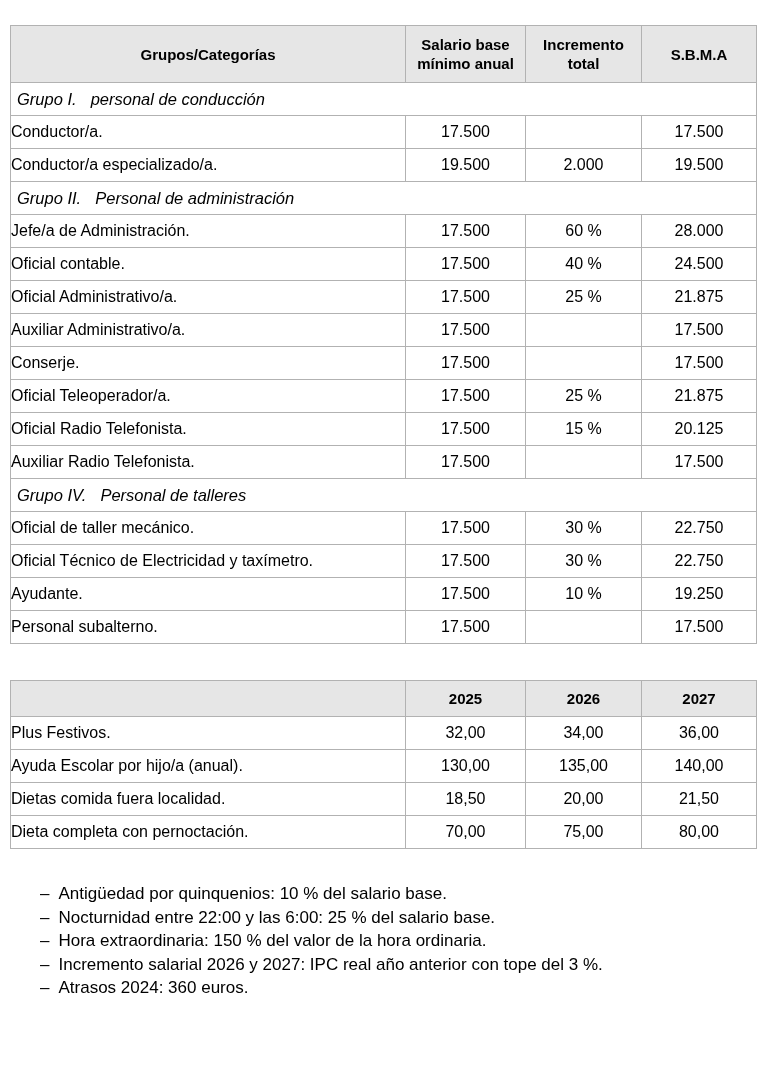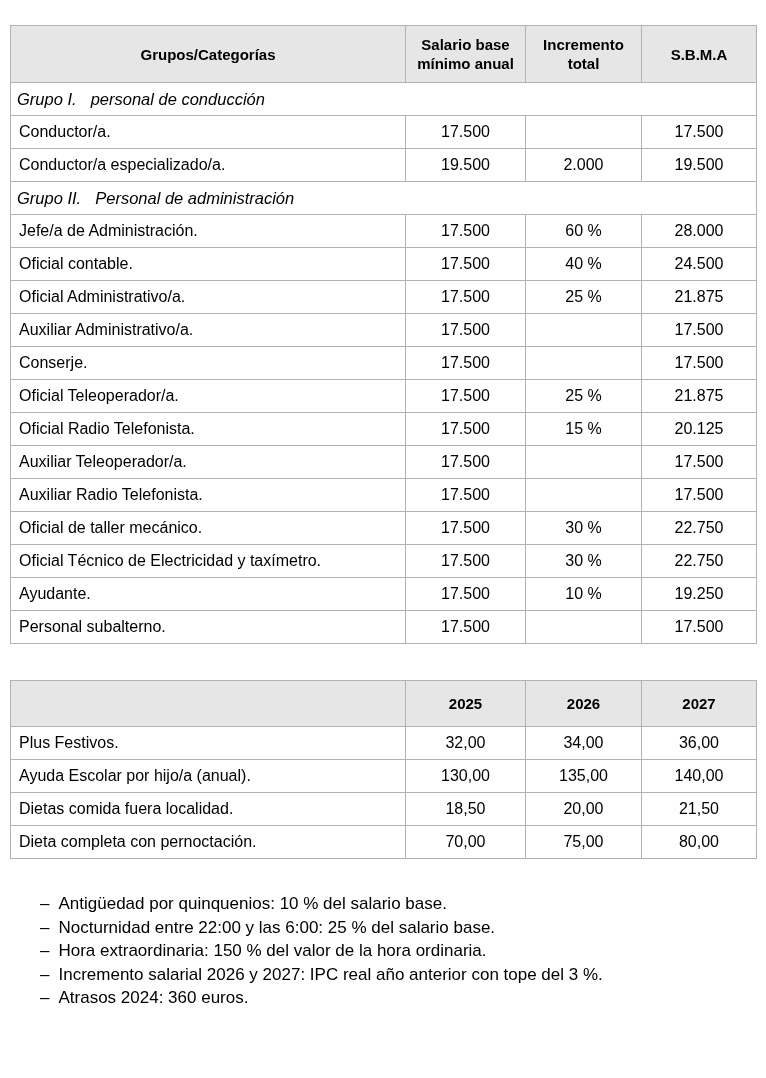--- a/index.html
+++ b/index.html
@@ -41,32 +41,32 @@
     line-height:19px;
     text-align:center;
     height:57px;
     vertical-align:middle;
   }
   td{
     font-size:16px;
     height:33px;
     vertical-align:middle;
   }
-  td.cat{text-align:left;padding-left:8px;}
+  td.cat{text-align:left;padding-left:0;}
   td.num{text-align:center;}
   td.group-title{
     font-style:italic;
     font-size:16.5px;
     text-align:left;
     height:33px;
   }
   td.group-title .group-name{margin-left:14px;}
 
   .table2{margin-top:36px;}
-  .table2 thead th{height:46px;font-size:15px;}
+  .table2 thead th{height:36px;font-size:15px;}
 
   .notes{
     margin:33px 0 0 30px;
     font-size:17px;
     line-height:23.5px;
   }
   .note-line{
     display:flex;
     align-items:baseline;
   }
@@ -154,32 +154,31 @@
         <td class="num">25 %</td>
         <td class="num">21.875</td>
       </tr>
       <tr>
         <td class="cat">Oficial Radio Telefonista.</td>
         <td class="num">17.500</td>
         <td class="num">15 %</td>
         <td class="num">20.125</td>
       </tr>
       <tr>
-        <td class="cat">Auxiliar Teleoperador/a.</td>
-        <td class="num">17.500</td>
-        <td class="num"></td>
-        <td class="num">17.500</td>
-      </tr>
-      <tr>
         <td class="cat">Auxiliar Radio Telefonista.</td>
         <td class="num">17.500</td>
         <td class="num"></td>
         <td class="num">17.500</td>
       </tr>
 
+      <tr>
+        <td class="group-title" colspan="4">
+          <span>Grupo IV.</span><span class="group-name">Personal de talleres</span>
+        </td>
+      </tr>
       <tr>
         <td class="cat">Oficial de taller mecánico.</td>
         <td class="num">17.500</td>
         <td class="num">30 %</td>
         <td class="num">22.750</td>
       </tr>
       <tr>
         <td class="cat">Oficial Técnico de Electricidad y taxímetro.</td>
         <td class="num">17.500</td>
         <td class="num">30 %</td>

